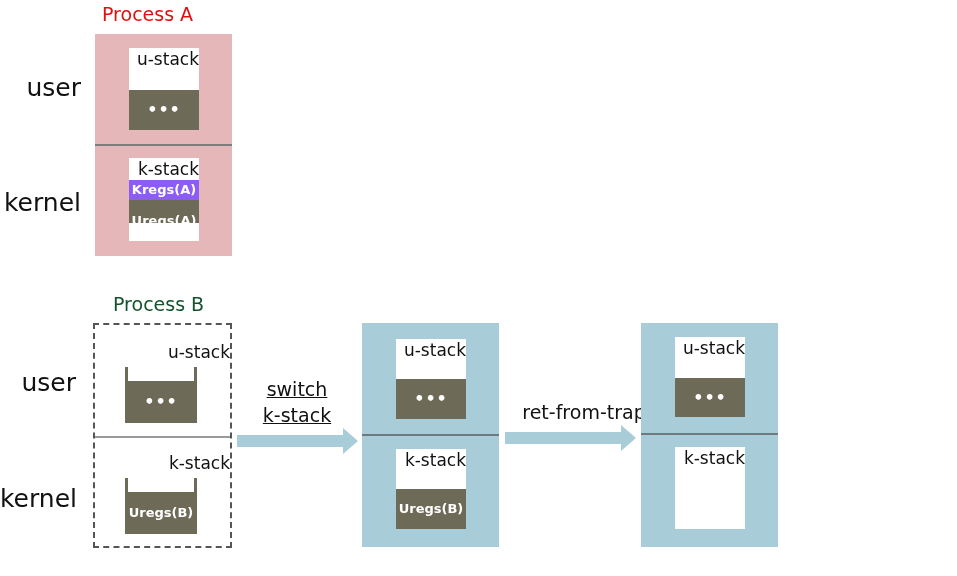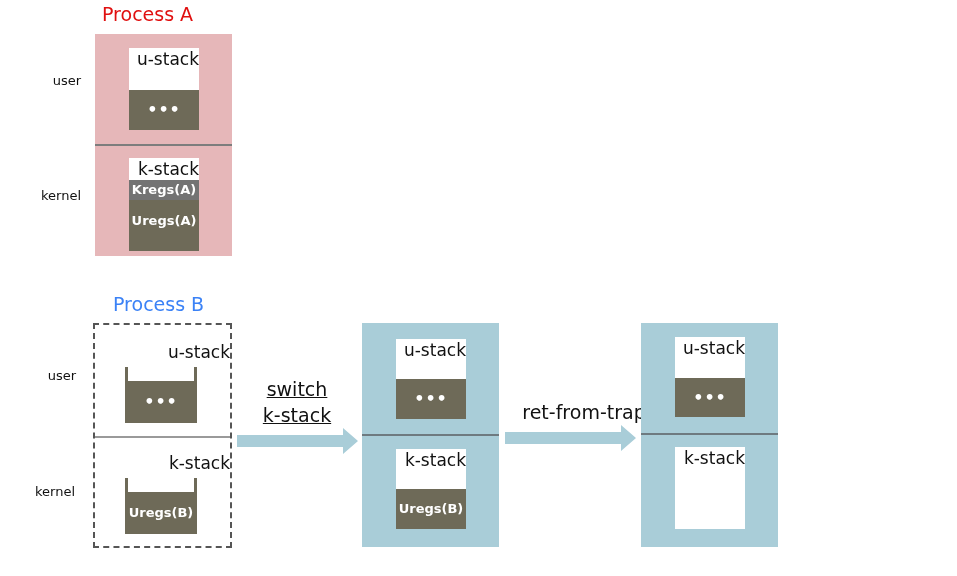--- a/index.html
+++ b/index.html
@@ -1,32 +1,32 @@
 <!DOCTYPE html>
 <html><head>
 <meta charset="utf-8">
 <style>
   html, body { margin:0; padding:0; background:#ffffff; }
   body { width:957px; height:576px; position:relative; overflow:hidden;
          font-family:"DejaVu Sans", "Liberation Sans", sans-serif; color:#111; }
   .abs { position:absolute; }
   .title { font-size:19px; white-space:nowrap; }
-  .row-label { font-size:13px; white-space:nowrap; text-align:right; }
+  .row-label { font-size:25px; white-space:nowrap; text-align:right; }
   .proc { position:absolute; box-sizing:border-box; }
   .proc-a { background:#e6b7b9; }
   .proc-b { border:2px dashed #555; background:#fff; }
   .proc-c { background:#a9cdd8; }
   .divider { position:absolute; left:0; right:0; height:2px; background:#7d7d7d; }
   .proc-b .divider { background:#9a9a9a; height:2px; }
   .proc-c .divider { background:#6e7a80; }
   .stack { position:absolute; background:#fff; }
   .stack-label { position:absolute; left:0; right:0; top:0; text-align:right; font-size:17px; line-height:22px; color:#111; }
   .slot { position:absolute; left:0; right:0; color:#fff; text-align:center; font-weight:bold; font-size:13px; }
   .slot-gray { background:#6e6a58; }
-  .slot-red { background:#737373; }
+  .slot-red { background:#8b5cf6; }
   .dots { font-size:16px; letter-spacing:1px; }
   .cup { position:absolute; box-sizing:border-box; border-left:3px solid #6e6a58; border-right:3px solid #6e6a58; }
   .arrow-label { font-size:19px; text-align:center; line-height:26px; white-space:nowrap; }
   .arrow { position:absolute; }
 </style>
 </head>
 <body>
 
 <div class="abs title" style="left:102px; top:3px; color:#e01010;">Process A</div>
 
@@ -37,25 +37,25 @@
   <div class="stack" style="left:34px; top:14px; width:70px; height:82px;">
     <div class="stack-label">u-stack</div>
     <div class="slot slot-gray" style="top:42px; height:40px; line-height:40px;">
       <span class="dots">•••</span>
     </div>
   </div>
   <div class="divider" style="top:110px;"></div>
   <div class="stack" style="left:34px; top:124px; width:70px; height:83px;">
     <div class="stack-label">k-stack</div>
     <div class="slot slot-red" style="top:22px; height:20px; line-height:20px;">Kregs(A)</div>
-    <div class="slot slot-gray" style="top:42px; height:51px; line-height:41px;">Uregs(A)</div>
+    <div class="slot slot-gray" style="top:42px; height:23px; line-height:41px;">Uregs(A)</div>
   </div>
 </div>
 
-<div class="abs title" style="left:113px; top:293px; color:#3b82f6;">Process B</div>
+<div class="abs title" style="left:113px; top:293px; color:#14532d;">Process B</div>
 
 <div class="abs row-label" style="left:0; width:76px; top:368px;">user</div>
 <div class="abs row-label" style="left:0; width:75px; top:484px;">kernel</div>
 
 <div class="proc proc-b" style="left:93px; top:323px; width:139px; height:225px;">
   <div class="stack-label" style="left:0; right:0; top:16px;">u-stack</div>
   <div class="cup" style="left:30px; top:42px; width:72px; height:56px;">
     <div class="slot slot-gray" style="left:-3px; right:-3px; top:14px; height:42px; line-height:42px;">
       <span class="dots">•••</span>
     </div>

